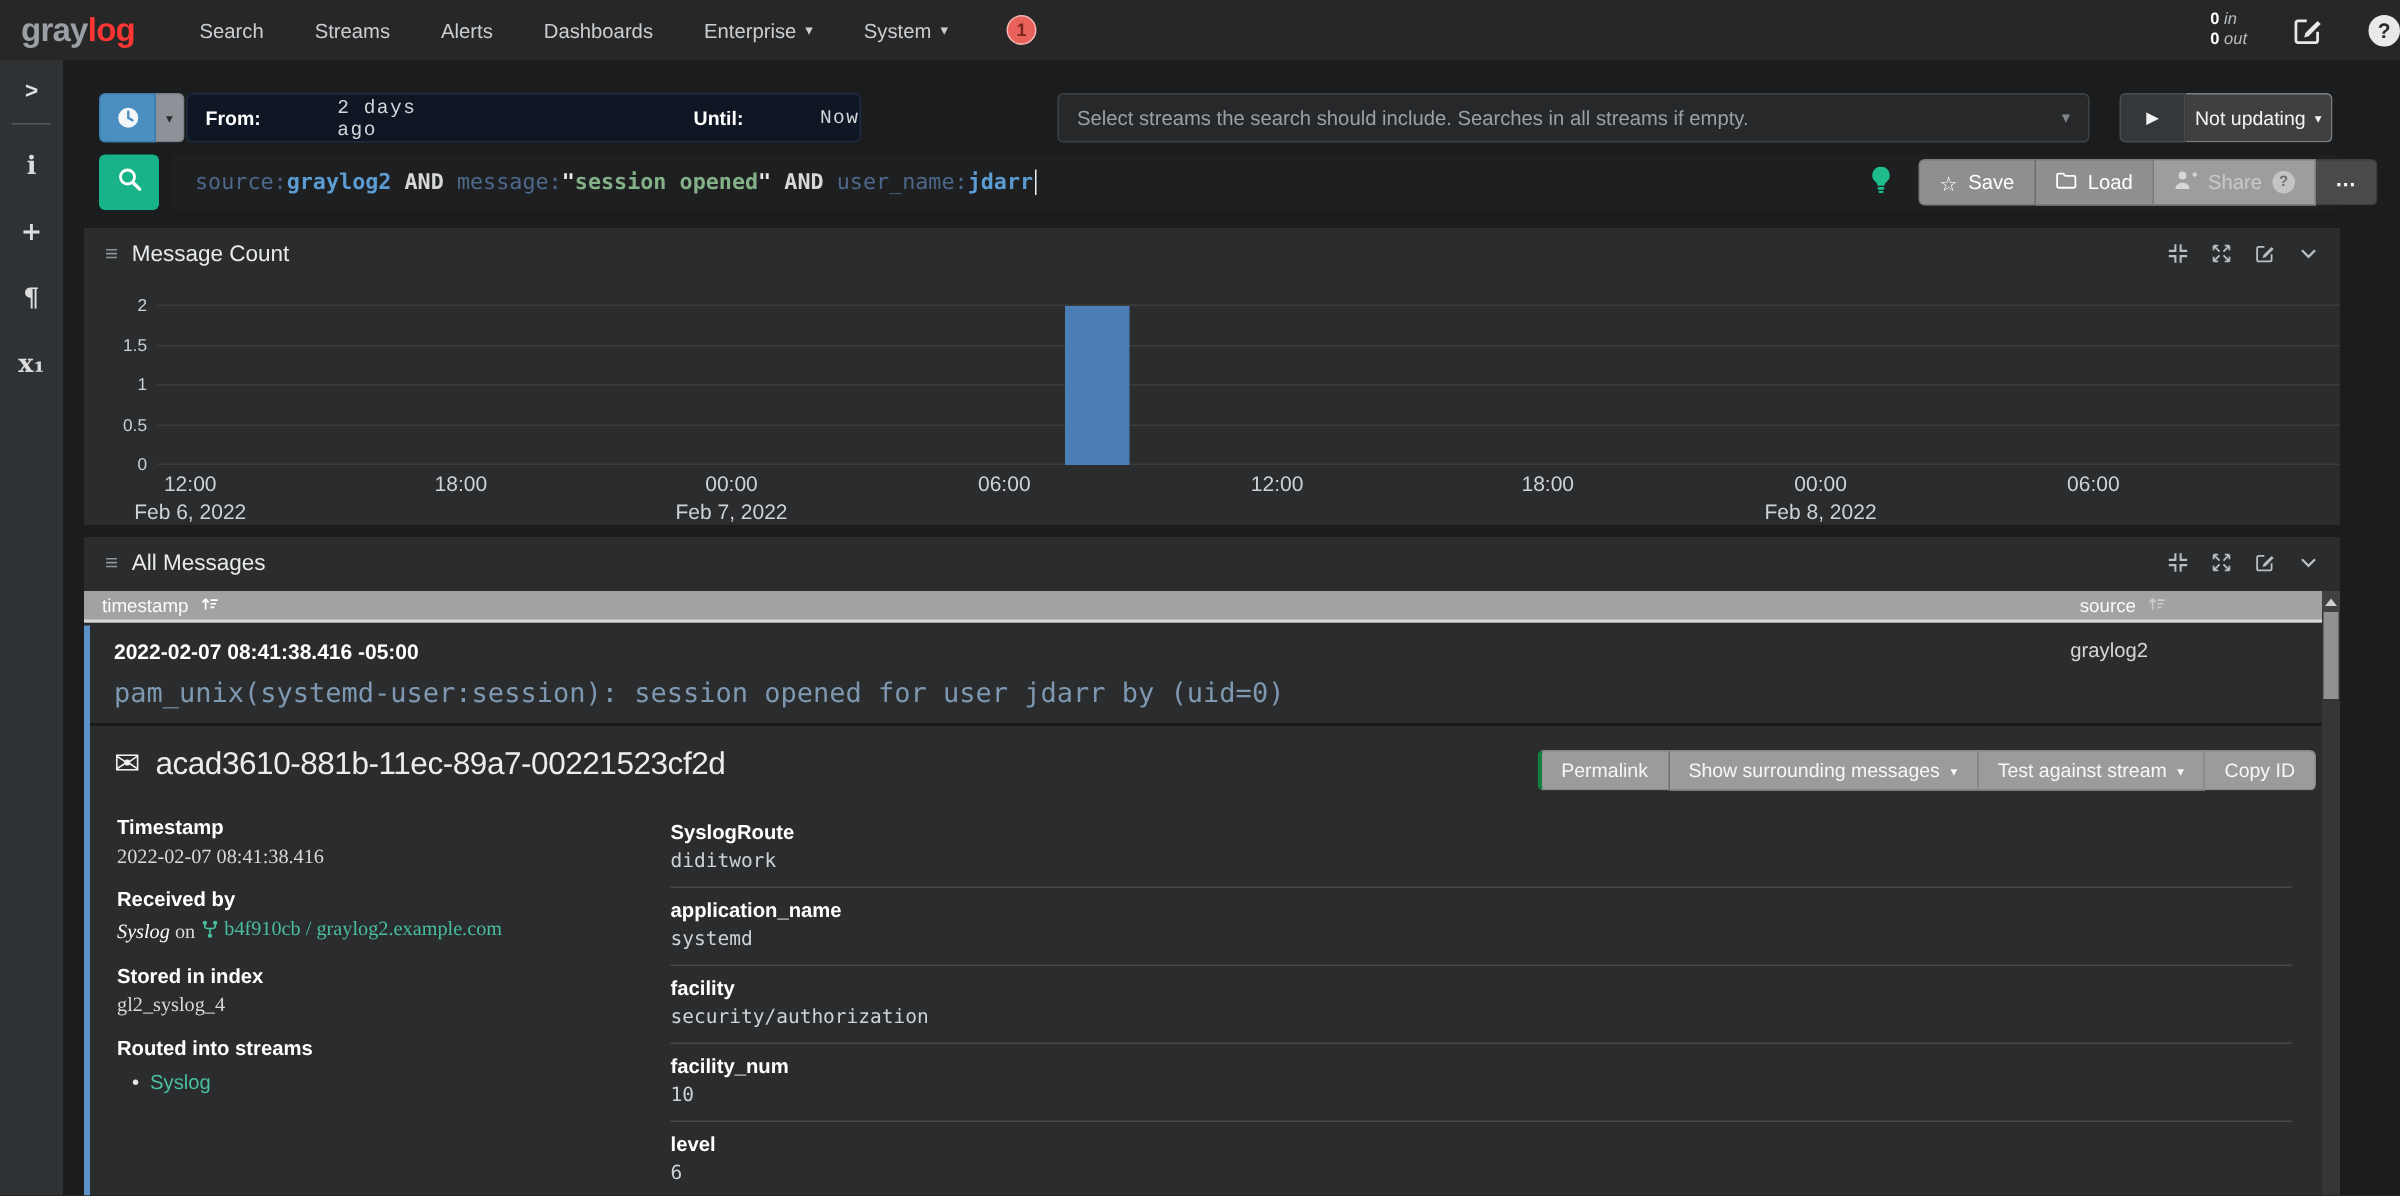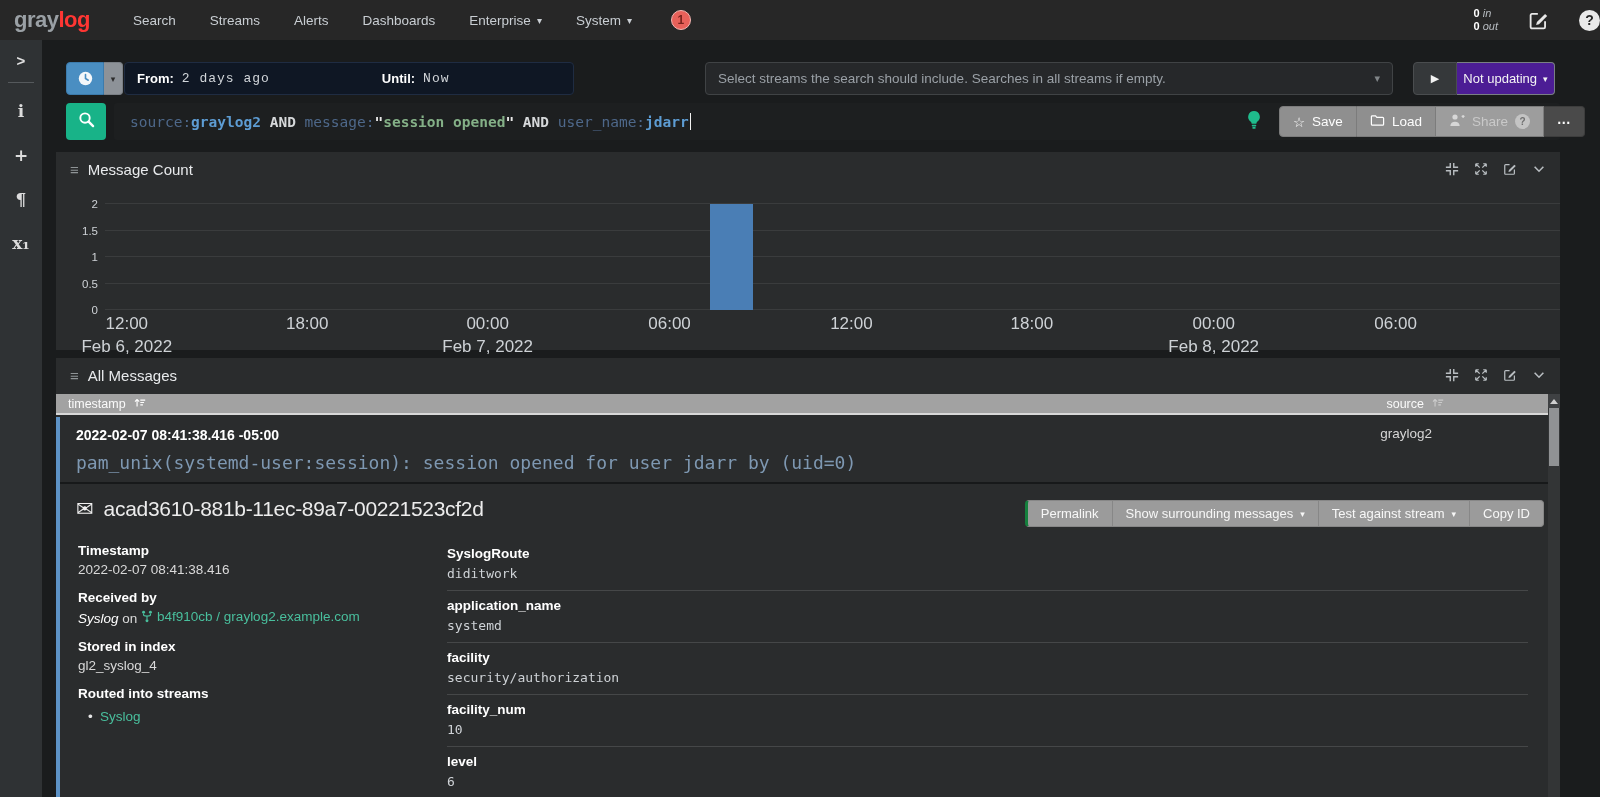--- a/index.html
+++ b/index.html
@@ -39,35 +39,35 @@
 
   
   .tr-btn-group { position:absolute; left:66px; top:62px; height:33px; display:flex; z-index:10; }
   #timerange-btn { width:38px; height:33px; background:#4a8ec2; border:1px solid #3c7bac;
                    border-radius:4px 0 0 4px; display:flex; align-items:center; justify-content:center; cursor:pointer; }
   #timerange-caret-btn { width:19px; height:33px; background:#8d9298; border:1px solid #7a7f85; border-left:none;
                    border-radius:0 4px 4px 0; display:flex; align-items:center; justify-content:center;
                    color:#2c2c2c; font-size:9px; cursor:pointer; }
   #timerange-display { position:absolute; left:124px; top:62px; width:450px; height:33px;
                    background:#0f1724; border:1px solid #1f2c42; border-radius:4px;
-                   display:flex; align-items:center; font-size:13px; color:#d2d6da; cursor:pointer; z-index:10; }
+                   display:flex; align-items:center; font-size:13px; color:#d2d6da; cursor:pointer; z-index:10;gap:43px; }
   #timerange-display .tr-label { font-weight:bold; color:#ffffff; margin-left:12px; }
   #timerange-display .tr-value { font-family:Liberation Mono, monospace; margin-left:8px; letter-spacing:1px; }
   #timerange-display .tr-until { margin-left:112px; }
 
   #stream-select { position:absolute; left:705px; top:62px; width:688px; height:33px; background:#26282a;
                    border:1px solid #404345; border-radius:4px; display:flex; align-items:center;
                    padding:0 12px; cursor:pointer; z-index:10; }
   #stream-select .placeholder { color:#9aa0a6; font-size:13.5px; flex:1; white-space:nowrap; overflow:hidden; }
   #stream-select .sel-caret { color:#808588; font-size:11px; }
 
   #refresh-group { position:absolute; left:1413px; top:62px; height:33px; display:flex; z-index:10; }
   #play-btn { width:44px; background:#35383a; border:1px solid #4a4d4f; border-radius:4px 0 0 4px;
               color:#f2f2f2; font-size:11px; display:flex; align-items:center; justify-content:center; cursor:pointer; }
-  #not-updating-btn { width:98px; background:#4c1d95; border:1px solid #7a7f84; border-left:none;
+  #not-updating-btn { width:98px; background:#404040; border:1px solid #7a7f84; border-left:none;
               border-radius:0 4px 4px 0; color:#f4f4f4; font-size:13px; display:flex; gap:6px;
               align-items:center; justify-content:center; cursor:pointer; }
   #not-updating-btn .caret { font-size:9px; }
 
   #search-btn { position:absolute; left:66px; top:103px; width:40px; height:37px; background:#18b388;
                 border-radius:4px; display:flex; align-items:center; justify-content:center; cursor:pointer; z-index:10; }
   #query-bar { position:absolute; left:114px; top:103px; width:1446px; height:37px; background:#1d1f20;
                border-radius:3px; display:flex; align-items:center; padding-left:16px;
                font-family:"DejaVu Sans Mono", monospace; font-size:14.5px; cursor:text; z-index:5; }
   .tok-field    { color:#4e688a; }
@@ -97,21 +97,21 @@
   .widget-icons svg { cursor:pointer; display:block; }
 
   
   #chart { position:absolute; left:0; top:40px; right:0; bottom:0; }
   #plot { position:absolute; left:49px; right:0; top:12px; height:106px; }
   .gridline { position:absolute; left:0; right:0; height:1px; background:#3a3c3d; }
   .bar { position:absolute; bottom:0; background:#4a7eb5; }
   #y-labels { position:absolute; left:0; width:44px; top:12px; height:106px; }
   .y-label { position:absolute; right:2px; transform:translateY(50%); color:#ced2d6; font-size:11.5px; }
   #x-ticks { position:absolute; left:49px; right:0; top:122px; height:36px; }
-  .x-tick { position:absolute; top:0; transform:translateX(-50%); text-align:center; color:#ced2d6; font-size:17px; }
+  .x-tick { position:absolute; top:0; transform:translateX(-50%); text-align:center; color:#ced2d6; font-size:14px; }
   .x-tick .x-date { margin-top:3px; }
 
   
   #table-header { position:absolute; left:0; top:36px; width:1492px; height:21px; background:#a2a2a2;
                   border-bottom:2px solid #d8d8d8; display:flex; align-items:center; padding:0 12px;
                   color:#fafafa; font-size:12.5px; }
   .th-cell { display:flex; align-items:center; gap:7px; cursor:pointer; }
   #th-source { position:absolute; right:104px; }
   .sort-dim { opacity:0.45; }
 
@@ -133,21 +133,21 @@
   .da-btn:first-child { border-left:3px solid #15803d; border-radius:4px 0 0 4px; }
   .da-btn:last-child { border-radius:0 4px 4px 0; }
   .da-btn .caret { font-size:9px; }
 
   #detail-cols { display:flex; margin-top:18px; }
   #detail-left { width:371px; padding-left:2px; }
   #detail-right { flex:1; padding-right:4px; }
 
   .meta-label { color:#ffffff; font-size:13.5px; font-weight:bold; margin-top:13px; }
   .meta-label:first-child { margin-top:4px; }
-  .meta-value { color:#d9d9d9; font-size:13.5px; margin-top:4px; }
+  .meta-value { color:#d9d9d9; font-size:13.5px; margin-top:4px;font-family:Liberation Serif, serif; }
   .meta-value i { color:#ffffff; }
   .node-link { color:#49bf9d; cursor:pointer; display:inline-flex; align-items:center; gap:4px; }
   #streams-list { list-style:none; margin-top:8px; }
   #streams-list li { color:#d9d9d9; font-size:13.5px; padding-left:22px; position:relative; }
   #streams-list li::before { content:"•"; position:absolute; left:10px; color:#e6e6e6; }
   #streams-list li span { color:#49bf9d; cursor:pointer; }
 
   .field-block { padding:7px 0 9px; border-bottom:1px solid #454748; }
   .field-name { color:#ffffff; font-size:13.5px; font-weight:bold; cursor:pointer; }
   .field-value { color:#ced2d6; font-size:13px; font-family:"DejaVu Sans Mono", monospace; margin-top:5px; }

